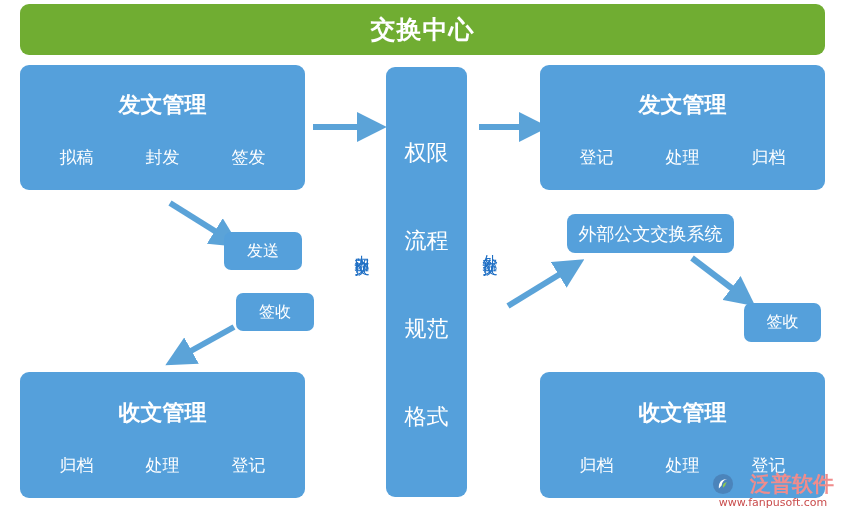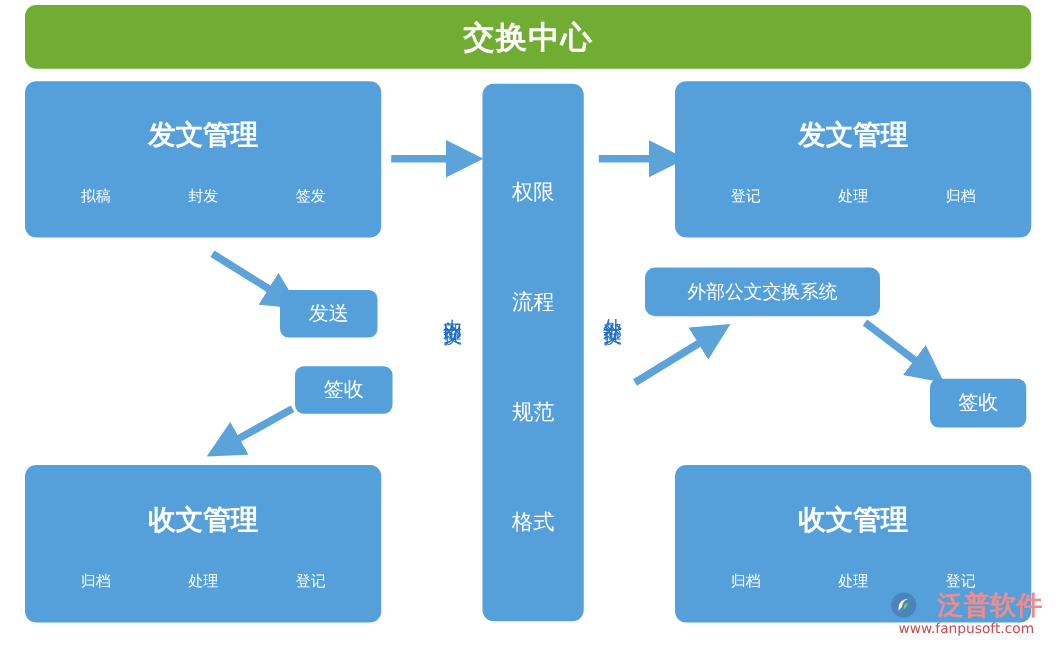--- a/index.html
+++ b/index.html
@@ -37,45 +37,45 @@
 
   
   .panel{padding-top:4px;}
   .panel .panel-title{
     font-size:22px;font-weight:700;margin-bottom:26px;
   }
   .panel .panel-steps{
     display:flex;width:100%;justify-content:center;
   }
   .panel .panel-steps span{
-    font-size:12px;font-weight:400;
+    font-size:17px;font-weight:400;
     width:86px;text-align:center;
   }
 
   #panel-send-left{left:20px;top:65px;width:285px;height:125px;}
   #panel-send-right{left:540px;top:65px;width:285px;height:125px;}
   #panel-recv-left{left:20px;top:372px;width:285px;height:126px;}
   #panel-recv-right{left:540px;top:372px;width:285px;height:126px;}
 
   
   #center-column{
     left:386px;top:67px;width:81px;height:430px;
     justify-content:space-around;
     padding:42px 0 36px;
   }
   #center-column span{
-    font-size:17px;color:#ffffff;display:block;text-align:center;
+    font-size:22px;color:#ffffff;display:block;text-align:center;
   }
 
   
   .pill{font-size:16px;border-radius:7px;}
   #pill-send{left:224px;top:232px;width:78px;height:38px;font-family:Liberation Mono, monospace;}
   #pill-sign-inner{left:236px;top:293px;width:78px;height:38px;}
   #pill-sign-outer{left:744px;top:303px;width:77px;height:39px;}
-  #box-external{left:516px;top:214px;width:188px;height:39px;font-size:15px;border-radius:8px;}
+  #box-external{left:567px;top:214px;width:167px;height:39px;font-size:18px;border-radius:8px;}
 
   
   .vlabel{
     position:absolute;
     writing-mode:vertical-rl;
     text-orientation:upright;
     color:#1F6FC4;
     font-size:15px;
     letter-spacing:2px;
     line-height:1;

